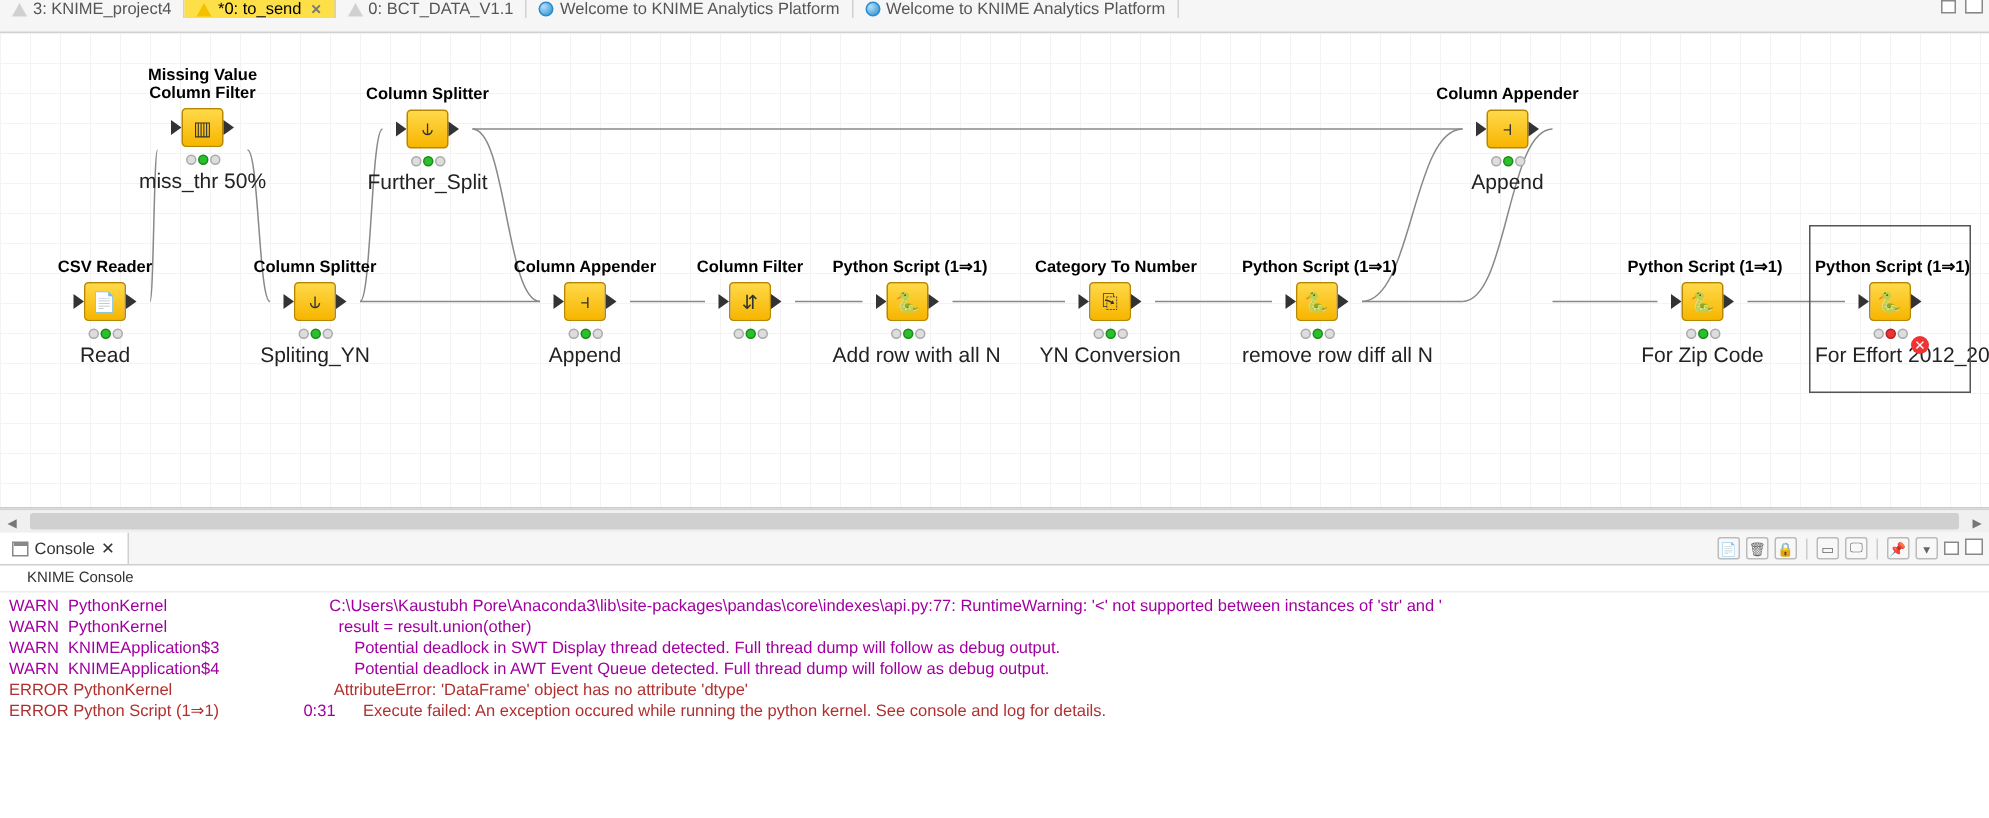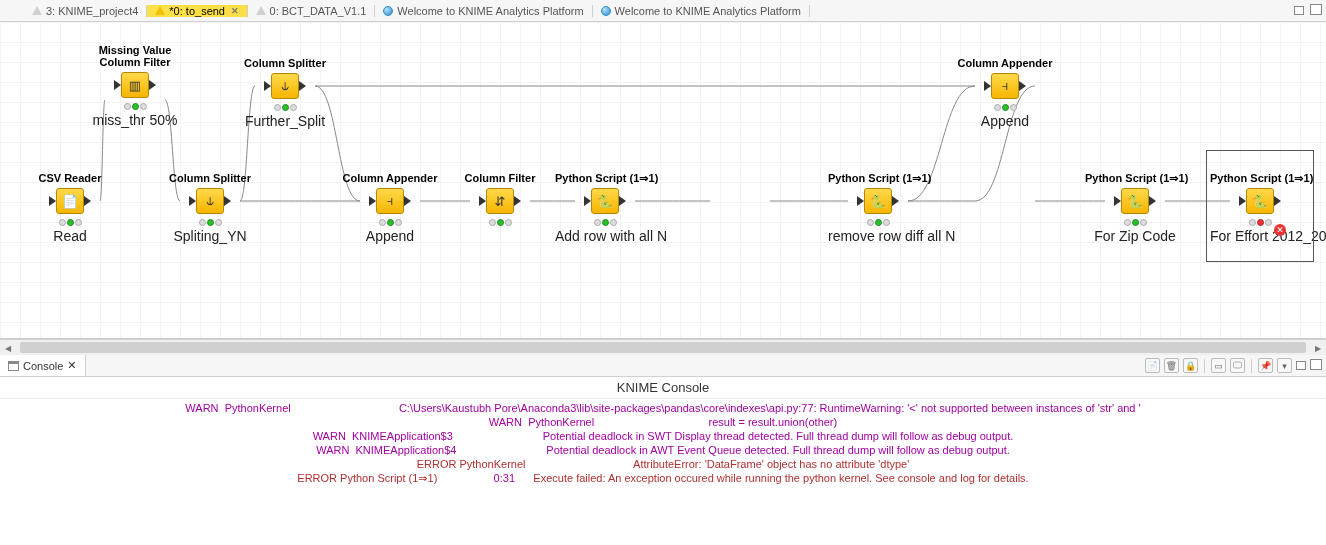--- a/index.html
+++ b/index.html
@@ -13,23 +13,22 @@
     overflow: hidden;
     display: flex;
     flex-direction: column;
   }
   
   .tabbar {
     height: 22px;
     background: #f6f6f6;
     border-bottom: 1px solid #d0d0d0;
     display: flex;
-    align-items: center;
+    align-items: flex-start;
     font-size: 11px;
-    padding-left: 24px;
   }
   .tab {
     display: flex;
     align-items: center;
     padding: 0 8px;
     border-right: 1px solid #d0d0d0;
     gap: 4px;
     cursor: pointer;
     color: #555;
   }
@@ -109,21 +108,21 @@
     pointer-events:none;
   }
   .scrollbar-h {
     height:16px; background:#f0f0f0; border-top:1px solid #d0d0d0;
     position:relative;
   }
   .scrollbar-h .thumb { position:absolute; top:2px; bottom:2px; left:20px; right:20px; background:#d0d0d0; border-radius:2px;}
   .scrollbar-h .arrow { position:absolute; top:0; width:16px; height:16px; display:flex;align-items:center;justify-content:center; color:#777; font-size:8px;}
   .scrollbar-h .arrow.l{left:0;} .scrollbar-h .arrow.r{right:0;}
   
-  .console-panel { height:190px; display:flex; flex-direction:column; background:#fff;text-align:center;}
+  .console-panel { height:190px; display:flex; flex-direction:column; background:#fff;}
   .console-tabbar {
     height:22px; display:flex; align-items:stretch;
     background:#f6f6f6; border-bottom:1px solid #d0d0d0;
   }
   .console-tab {
     display:flex; align-items:center; gap:4px; padding:0 8px;
     border-right:1px solid #d0d0d0; background:#fff; cursor:pointer;
   }
   .console-tab .cicon {
     width:11px; height:10px; border:1px solid #888; background:#fff;
@@ -131,21 +130,21 @@
   }
   .console-toolbar { margin-left:auto; display:flex; align-items:center; gap:4px; padding:0 6px; }
   .console-toolbar .tbtn {
     width:15px; height:15px;
     border:1px solid #bbb; border-radius:2px;
     background:#f8f8f8;
     display:flex; align-items:center; justify-content:center;
     font-size:9px; color:#666; cursor:pointer;
   }
   .console-toolbar .sep { width:1px; height:14px; background:#ccc; margin:0 2px;}
-  .console-title { padding:3px 1px; font-size:13px; color:#333; border-bottom:1px solid #ececec;}
+  .console-title { padding:3px 18px; font-size:10px; color:#333; border-bottom:1px solid #ececec;}
   .console-out {
     flex:1; overflow:hidden;
     font-family:Liberation Sans, sans-serif;
     font-size:11px;
     padding:2px 6px;
     white-space:pre;
   }
   .console-line { line-height:14px; }
   .lvl  { color:#a000a0; }
   .src  { color:#a000a0; }
@@ -297,20 +296,34 @@
           <span class="port"></span>
           <span class="box">🐍</span>
           <span class="port"></span>
         </div>
         <div class="status">
           <span class="dot"></span>
           <span class="dot green"></span>
           <span class="dot"></span>
         </div>
         <div class="label">Add row with all N</div>
+      </div>
+      <div class="node" style="left: 690px; top: 150px;">
+        <div class="title" style="white-space: pre;">Category To Number</div>
+        <div class="iconwrap">
+          <span class="port"></span>
+          <span class="box">⎘</span>
+          <span class="port"></span>
+        </div>
+        <div class="status">
+          <span class="dot"></span>
+          <span class="dot green"></span>
+          <span class="dot"></span>
+        </div>
+        <div class="label">YN Conversion</div>
       </div>
       <div class="node" style="left: 828px; top: 150px;">
         <div class="title" style="white-space: pre;">Python Script (1⇒1)</div>
         <div class="iconwrap">
           <span class="port"></span>
           <span class="box">🐍</span>
           <span class="port"></span>
         </div>
         <div class="status">
           <span class="dot"></span>

